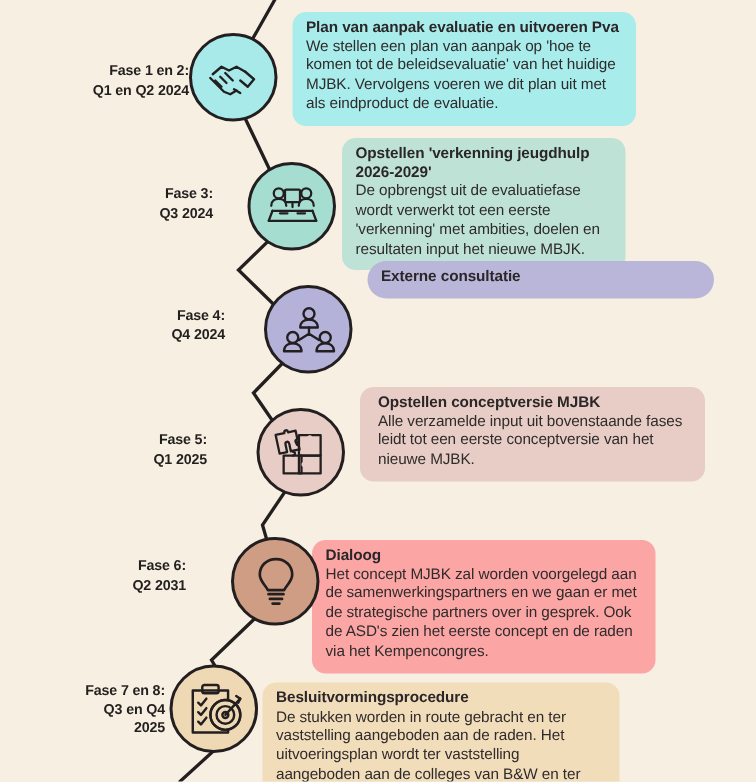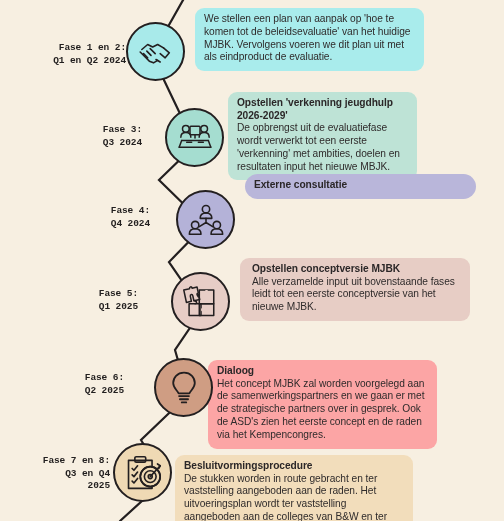--- a/index.html
+++ b/index.html
@@ -34,21 +34,20 @@
   }
   .phase-label {
     position: absolute;
     text-align: right;
     font-size: 9.5px;
     font-weight: bold;
     color: #221f1f;
     line-height: 12.5px;
     letter-spacing: -0.1px;
     white-space: pre-line;
-    font-family: Liberation Mono, monospace;
   }
   .node {
     position: absolute;
     border-radius: 50%;
     border: 2.2px solid #231f20;
     box-sizing: border-box;
     display: flex;
     align-items: center;
     justify-content: center;
     z-index: 3;
@@ -98,20 +97,21 @@
           <path d="M33 12 L40 18 L35 24 L29 19"></path>
           <path d="M5 17 L11 23 L16 28 L21 30 L26 27"></path>
           <path d="M9 19 L14 24"></path>
           <path d="M13 16 L18 21"></path>
           <path d="M17 13 L23 19"></path>
           <path d="M24 26 L29 29"></path>
         </svg>
       </span>
     </div>
     <div class="card" style="left:195px; top:8px; width:229px; background:#a9ecec;">
+      <p class="card-title">Plan van aanpak evaluatie en uitvoeren Pva</p>
       <p class="card-body">We stellen een plan van aanpak op 'hoe te komen tot de beleidsevaluatie' van het huidige MJBK. Vervolgens voeren we dit plan uit met als eindproduct de evaluatie.</p>
     </div>
   </div>
 
   <div class="phase">
     <div class="phase-label" style="left:20px; top:124px; width:122px;">Fase 3:
 Q3 2024</div>
     <div class="node" style="left:165px; top:108px; width:59px; height:59px; background:#a5ddd0;">
       <span>
         <svg width="40" height="34" viewBox="0 0 48 40" fill="none" stroke="#231f20" stroke-width="1.8" stroke-linecap="round" stroke-linejoin="round">
@@ -173,21 +173,21 @@
       </span>
     </div>
     <div class="card" style="left:240px; top:258px; width:230px; background:#e7cdc5;padding-left:12px;">
       <p class="card-title">Opstellen conceptversie MJBK</p>
       <p class="card-body">Alle verzamelde input uit bovenstaande fases leidt tot een eerste conceptversie van het nieuwe MJBK.</p>
     </div>
   </div>
 
   <div class="phase">
     <div class="phase-label" style="left:2px; top:372px; width:122px;">Fase 6:
-Q2 2025</div>
+Q2 2031</div>
     <div class="node" style="left:154px; top:358px; width:59px; height:59px; background:#cf9d83;">
       <span>
         <svg width="30" height="36" viewBox="0 0 32 40" fill="none" stroke="#231f20" stroke-width="2" stroke-linecap="round" stroke-linejoin="round">
           <path d="M16 3 C8.5 3 4 8.5 4 14.5 C4 19.5 8 22 10 26 L22 26 C24 22 28 19.5 28 14.5 C28 8.5 23.5 3 16 3 Z"></path>
           <path d="M10.5 29 L21.5 29"></path>
           <path d="M11.5 32.5 L20.5 32.5"></path>
           <path d="M13.5 36 L18.5 36"></path>
         </svg>
       </span>
     </div>

